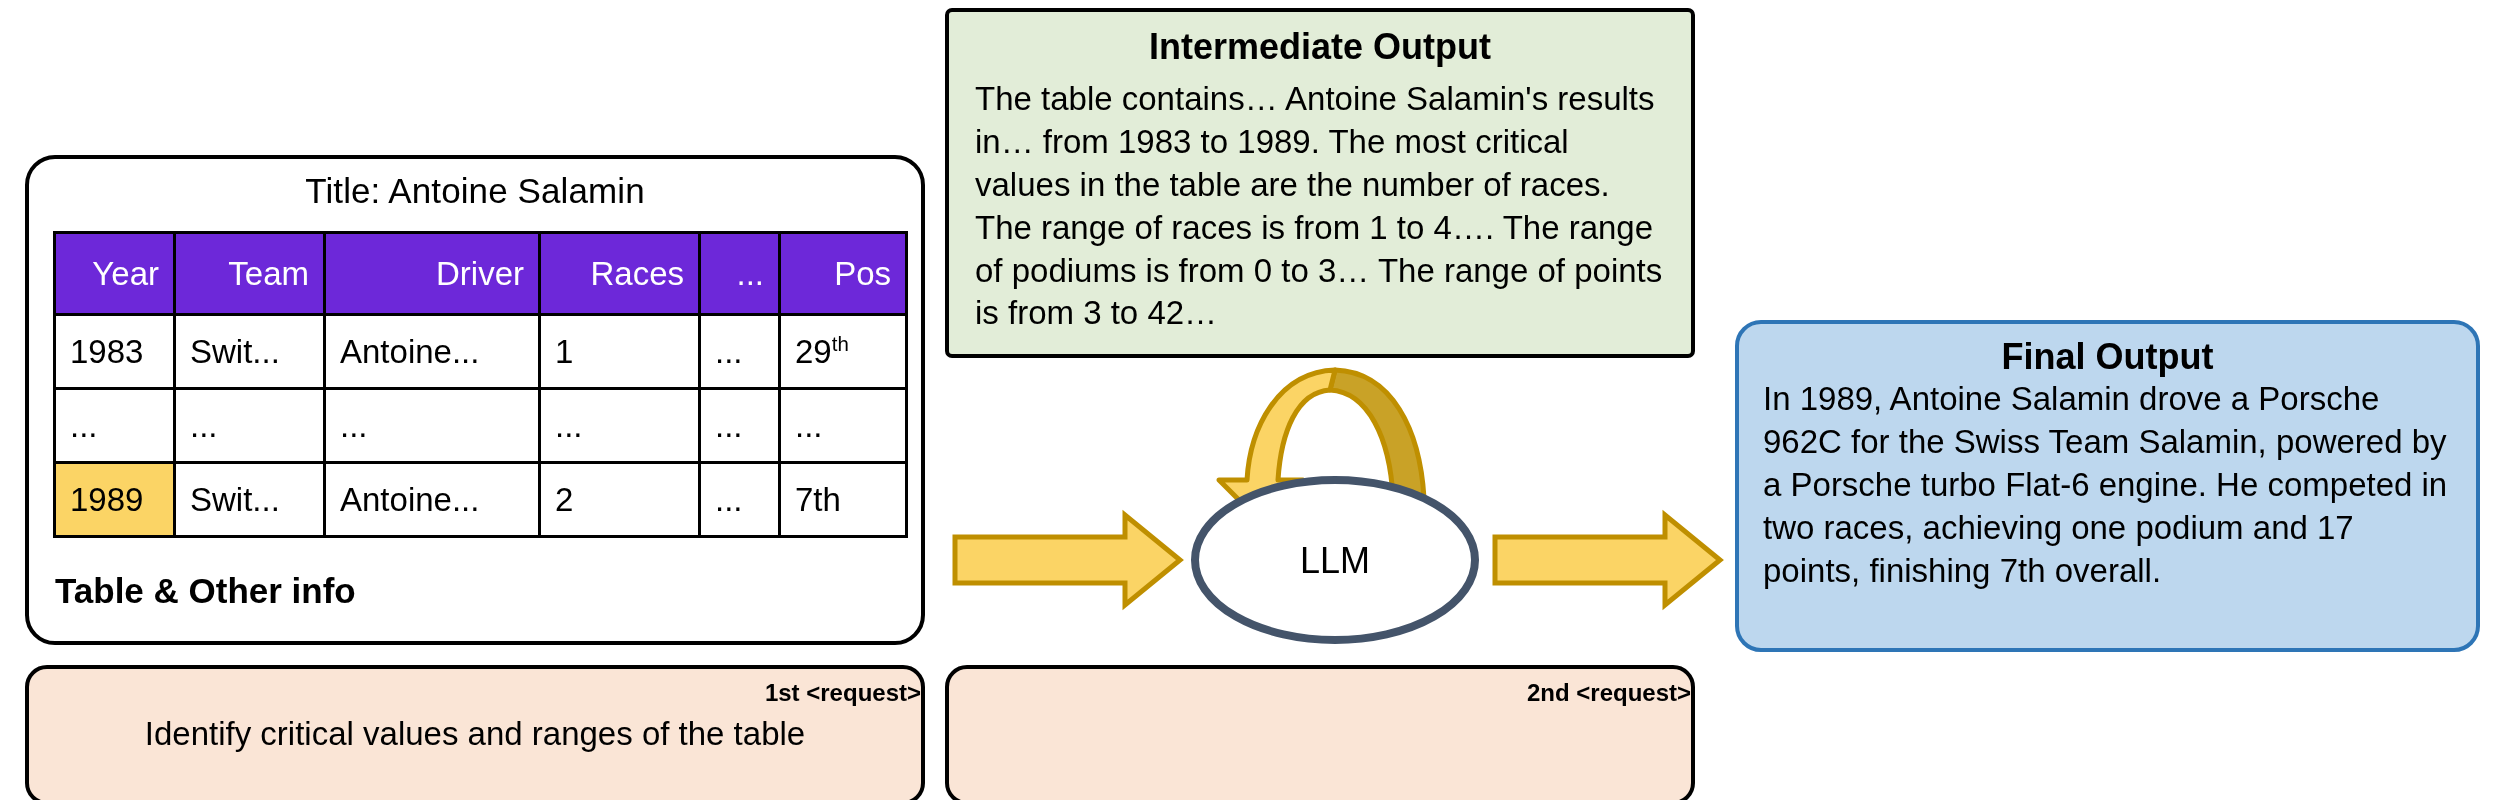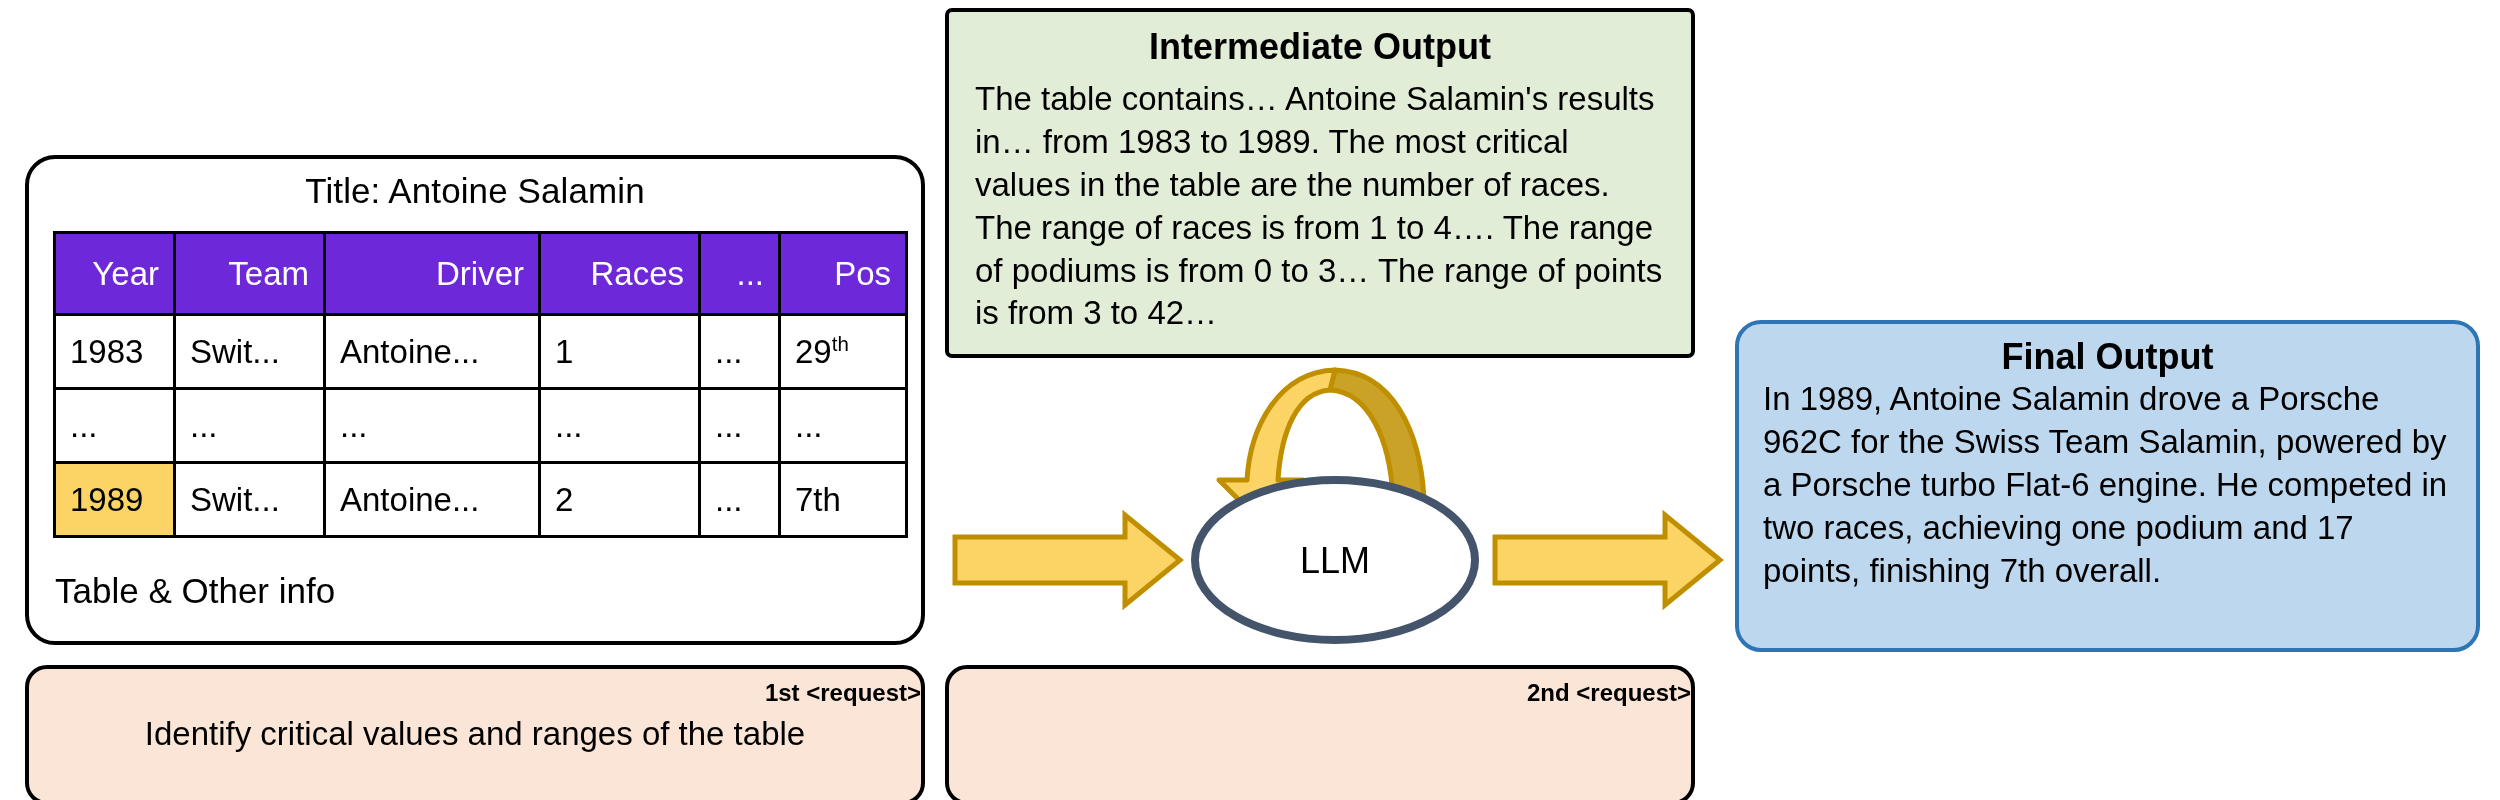--- a/index.html
+++ b/index.html
@@ -85,21 +85,21 @@
   .col-races  { width: 160px; }
   .col-dots   { width: 80px; }
   .col-pos    { width: 127px; }
   sup { font-size: 0.62em; vertical-align: super; }
 
   #table-footnote {
     position: absolute;
     left: 26px;
     bottom: 30px;
     font-size: 35px;
-    font-weight: normal;
+    font-weight: bold;
     color: #000;
   }
 
   
   #intermediate-output {
     left: 945px;
     top: 8px;
     width: 750px;
     height: 350px;
     background: #E2EDD8;

